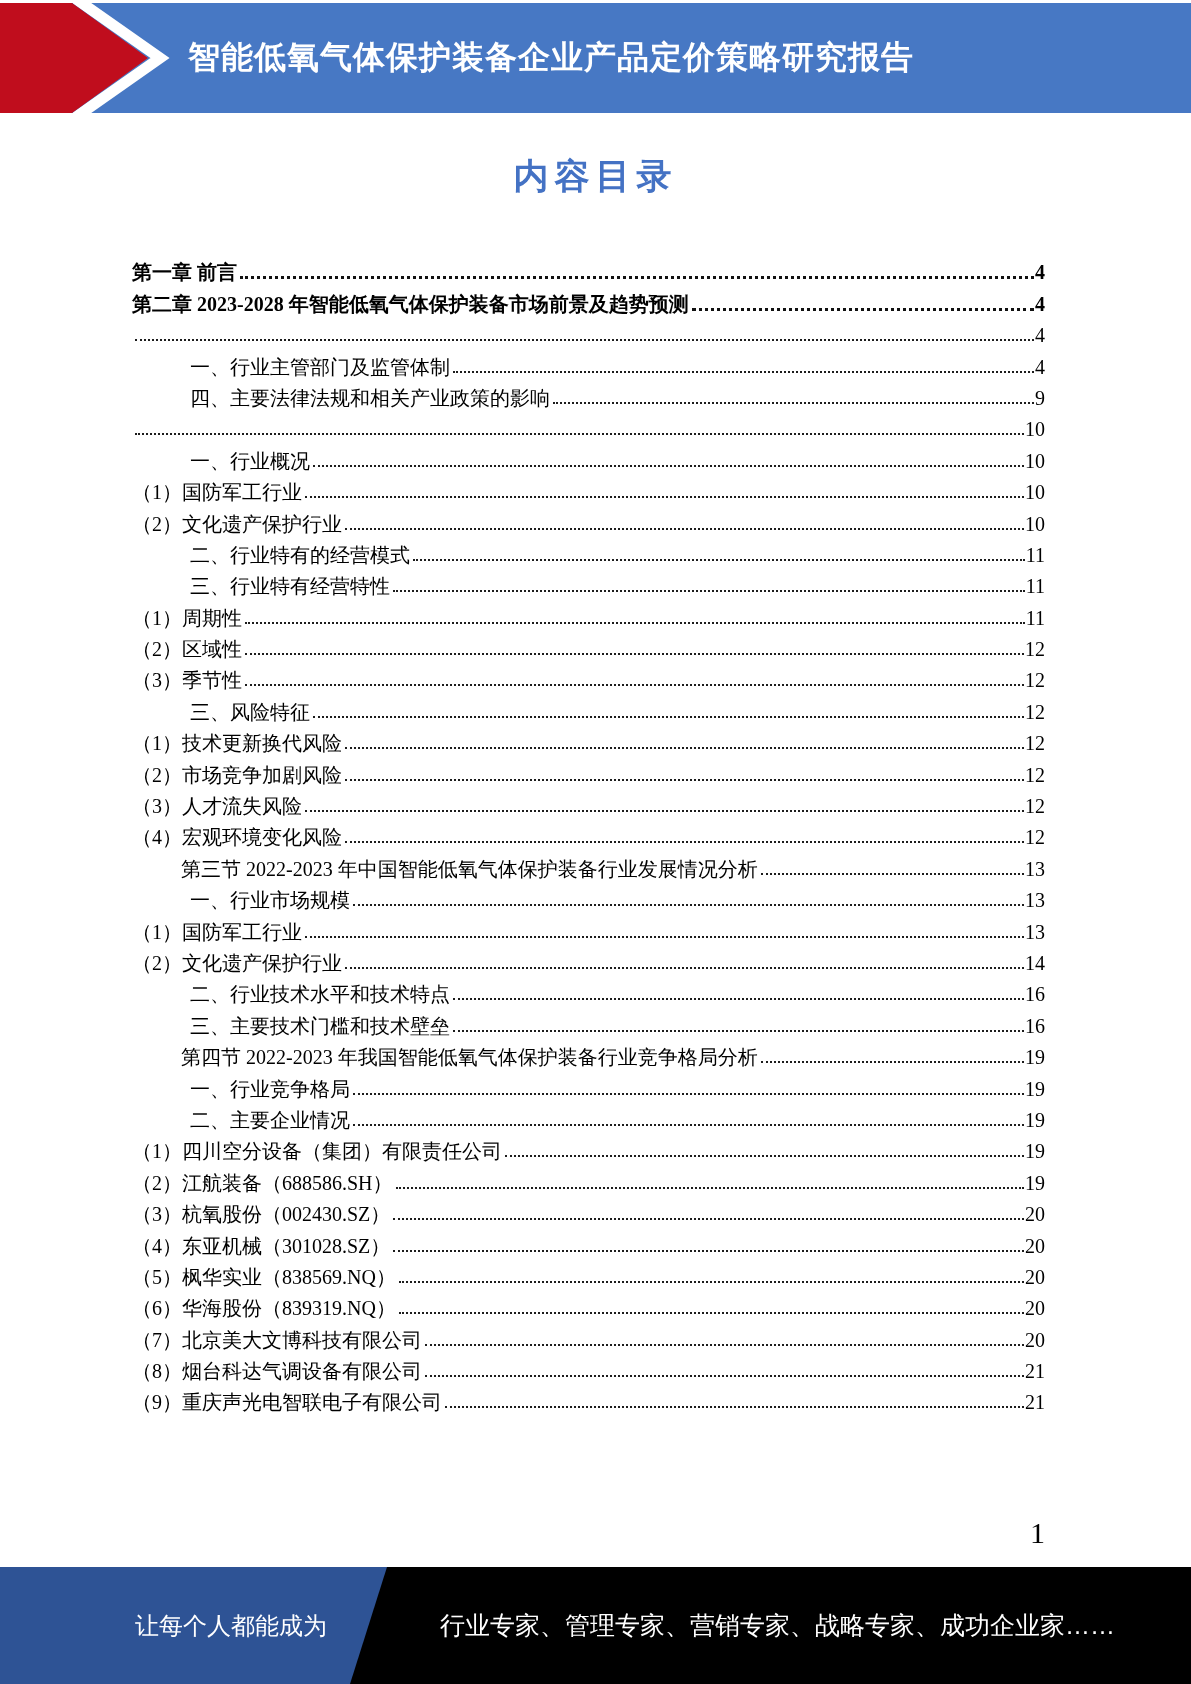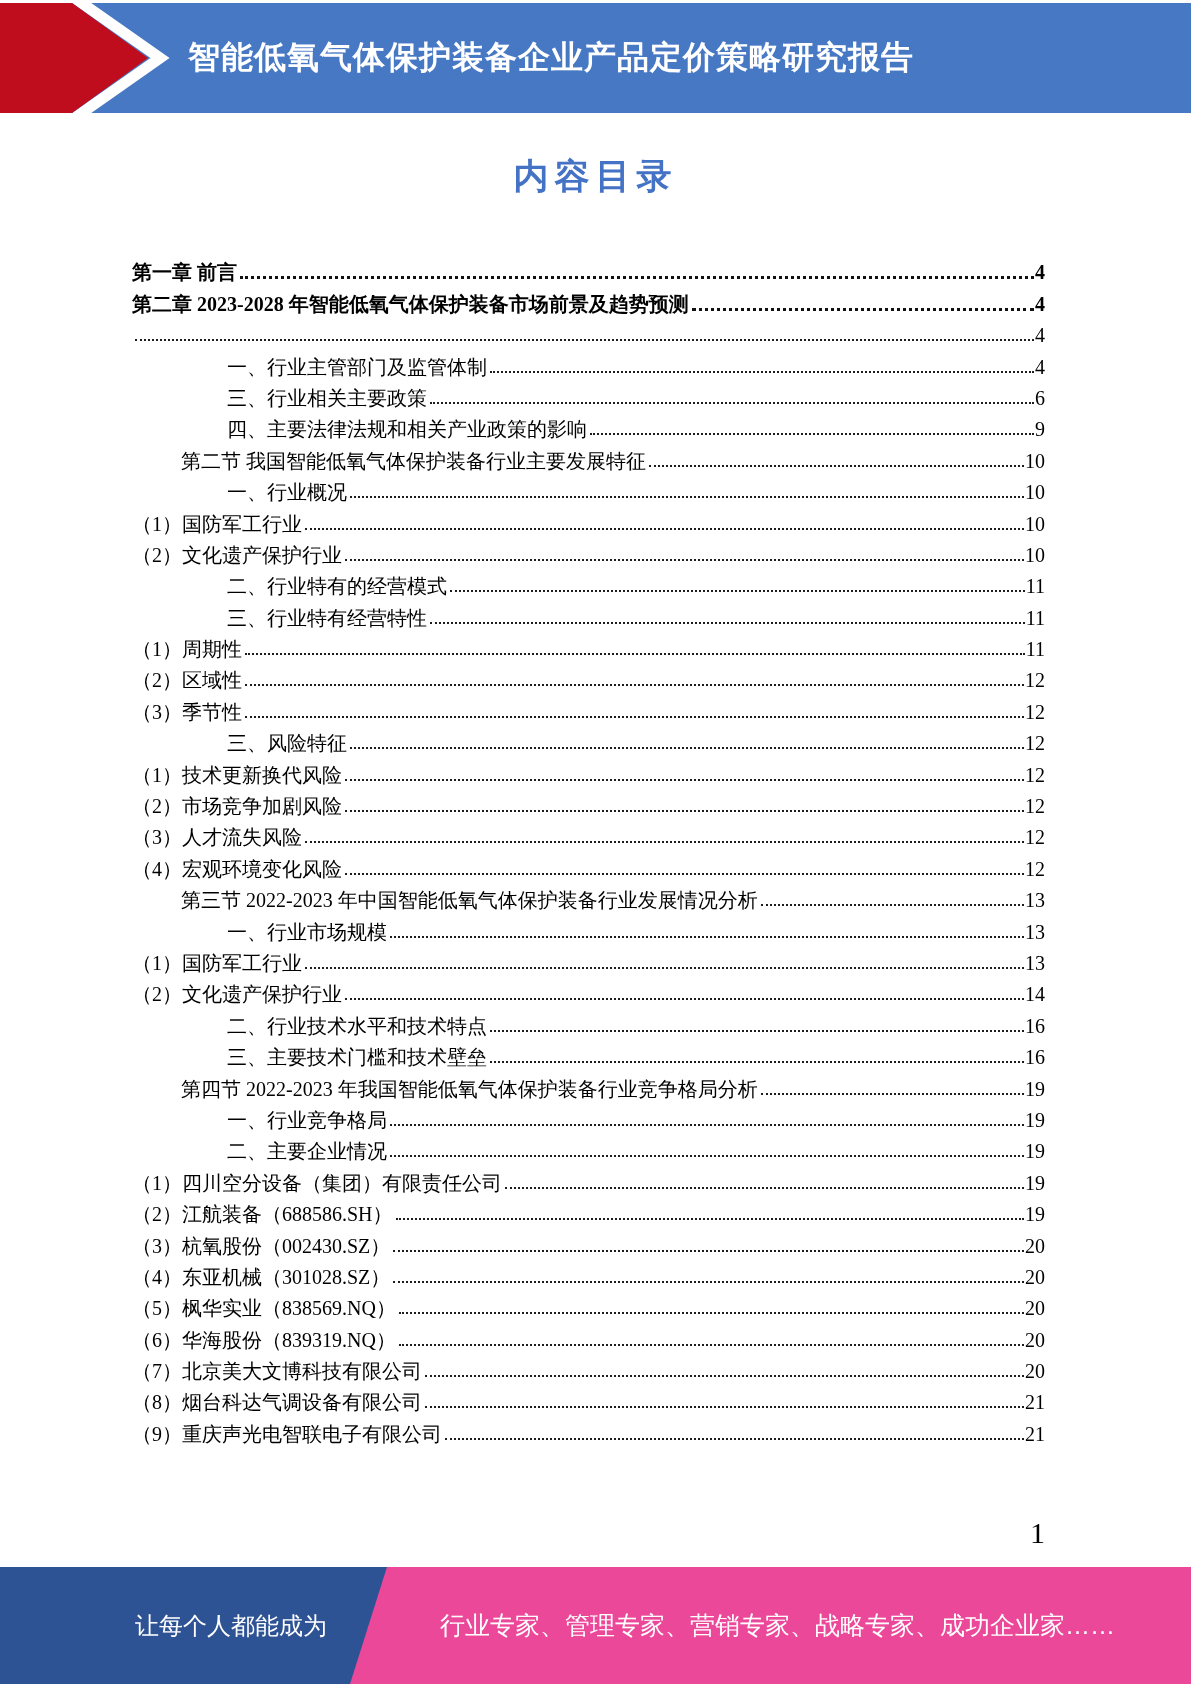--- a/index.html
+++ b/index.html
@@ -50,33 +50,33 @@
   .toc-row .toc-dots {
     flex: 1 1 auto;
     border-bottom: 2px dotted #1c1c1c;
     margin: 0 1px 5px 3px;
     min-width: 10px;
   }
   .toc-row .toc-page { flex: 0 0 auto; }
   .toc-row.l0 { font-weight: bold; }
   .toc-row.l0 .toc-dots { border-bottom: 3px dotted #111; margin-bottom: 4px; }
   .toc-row.l1 .toc-label { margin-left: 49px; }
-  .toc-row.l2 .toc-label { margin-left: 95px; }
+  .toc-row.l2 .toc-label { margin-left: 58px; }
   .toc-row.l3 .toc-label { }
 
   
   .page-number {
     position: absolute; top: 1516px; left: 132px; width: 913px;
     text-align: right; font-size: 30px;
   }
 
   
   .footer-band {
     position: absolute; left: 0; top: 1567px; width: 1191px; height: 117px;
-    background: #ec4899;
+    background: #000000;
   }
   .footer-blue {
     position: absolute; left: 0; top: 0; width: 420px; height: 117px;
     background: #2E5395;
     clip-path: polygon(0 0, 387px 0, 350px 100%, 0 100%);
   }
   .footer-left-text {
     position: absolute; left: 135px; top: 0; height: 117px;
     display: flex; align-items: center;
     font-family: "Liberation Sans", "DejaVu Sans", sans-serif;
@@ -116,31 +116,25 @@
     <div class="toc-row l1">
       <span class="toc-dots"></span>
       <span class="toc-page">4</span>
     </div>
     <div class="toc-row l2">
       <span class="toc-label">一、行业主管部门及监管体制</span>
       <span class="toc-dots"></span>
       <span class="toc-page">4</span>
     </div>
     <div class="toc-row l2">
-      <span class="toc-label">三、行业相关主要政策</span>
-      <span class="toc-dots"></span>
-      <span class="toc-page">6</span>
-    </div>
-    <div class="toc-row l2">
       <span class="toc-label">四、主要法律法规和相关产业政策的影响</span>
       <span class="toc-dots"></span>
       <span class="toc-page">9</span>
     </div>
     <div class="toc-row l1">
-      <span class="toc-label">第二节 我国智能低氧气体保护装备行业主要发展特征</span>
       <span class="toc-dots"></span>
       <span class="toc-page">10</span>
     </div>
     <div class="toc-row l2">
       <span class="toc-label">一、行业概况</span>
       <span class="toc-dots"></span>
       <span class="toc-page">10</span>
     </div>
     <div class="toc-row l3">
       <span class="toc-label">（1）国防军工行业</span>

